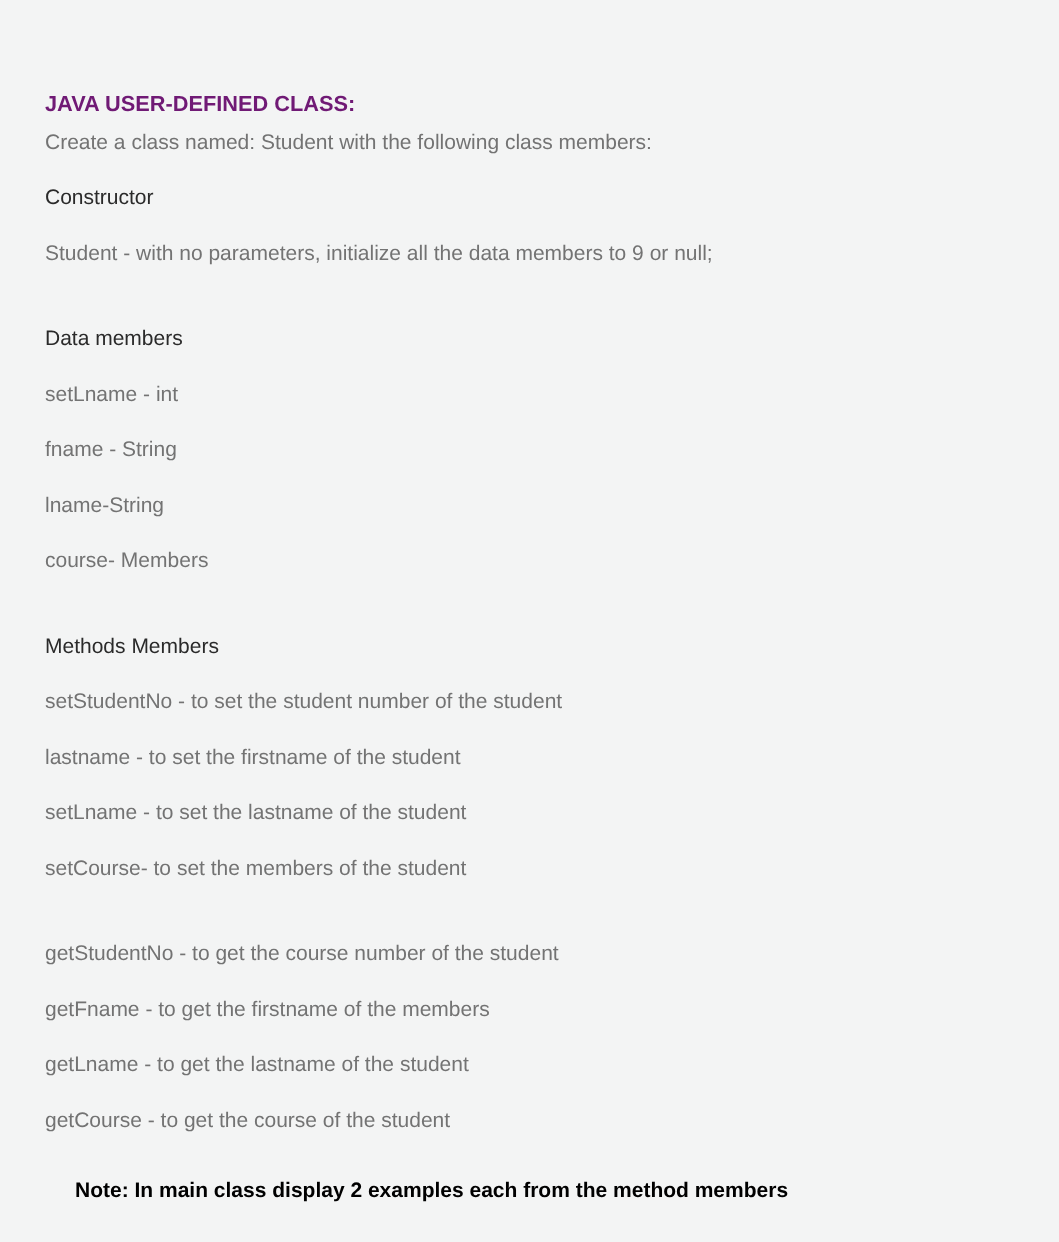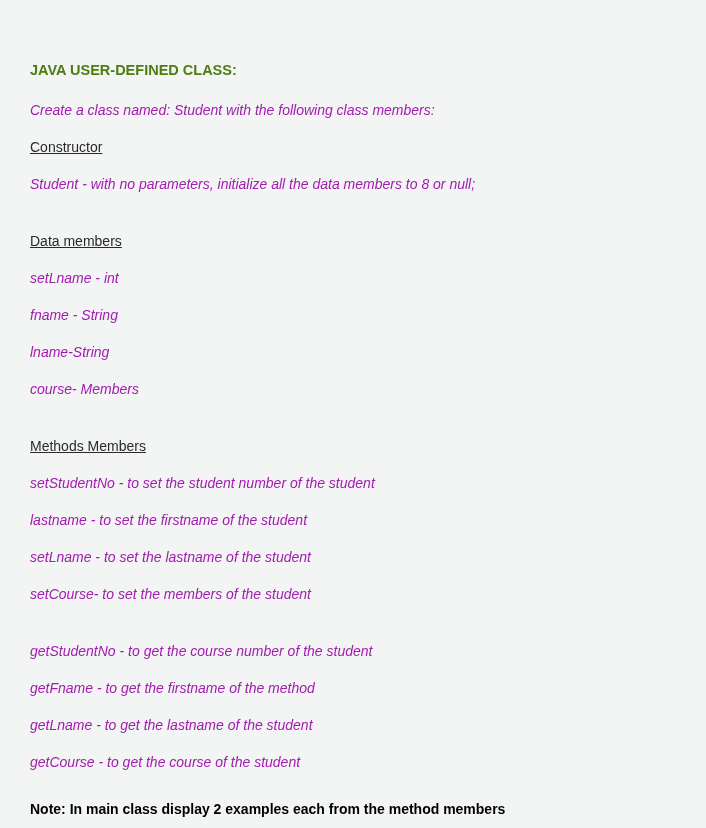--- a/index.html
+++ b/index.html
@@ -13,69 +13,68 @@
       background: #f3f4f4;
       font-family: Arial, Helvetica, sans-serif;
       font-size: 14px;
       color: #1a1a1a;
       padding: 60px 30px 30px 30px;
       line-height: 1.5;
     }
     .title {
       font-weight: bold;
       font-size: 14.5px;
-      margin-bottom: 18px;
-      color: #4d7c0f;
+      margin-bottom: 2px;
+      color: #701a75;
     }
     .line {
       margin-bottom: 16px;
-      color: #a21caf;
-      font-style: italic;
+      color: #737373;
     }
     .underline {
-      text-decoration: underline;
       margin-bottom: 16px;
       color: #2a2a2a;
     }
     .spacer {
       height: 20px;
     }
     .note {
       font-weight: bold;
       font-size: 14px;
       color: #000;
       margin-top: 26px;
+      margin-left: 20px;
     }
   </style>
 </head>
 <body>
 
 <div class="title">JAVA USER-DEFINED CLASS:</div>
 
 <div class="line">Create a class named: Student with the following class members:</div>
 
 <div class="underline">Constructor</div>
-<div class="line">Student - with no parameters, initialize all the data members to 8 or null;</div>
+<div class="line">Student - with no parameters, initialize all the data members to 9 or null;</div>
 
 <div class="spacer"></div>
 
 <div class="underline">Data members</div>
 <div class="line">setLname - int</div>
 <div class="line">fname - String</div>
 <div class="line">lname-String</div>
 <div class="line">course- Members</div>
 
 <div class="spacer"></div>
 
 <div class="underline">Methods Members</div>
 <div class="line">setStudentNo - to set the student number of the student</div>
 <div class="line">lastname - to set the firstname of the student</div>
 <div class="line">setLname - to set the lastname of the student</div>
 <div class="line">setCourse- to set the members of the student</div>
 
 <div class="spacer"></div>
 
 <div class="line">getStudentNo - to get the course  number of the student</div>
-<div class="line">getFname - to get the firstname of the method</div>
+<div class="line">getFname - to get the firstname of the members</div>
 <div class="line">getLname - to get the lastname of the student</div>
 <div class="line">getCourse - to get the course of the student</div>
 
 <div class="note">Note: In main class  display 2 examples each from the method members</div>
 
 </body></html>

